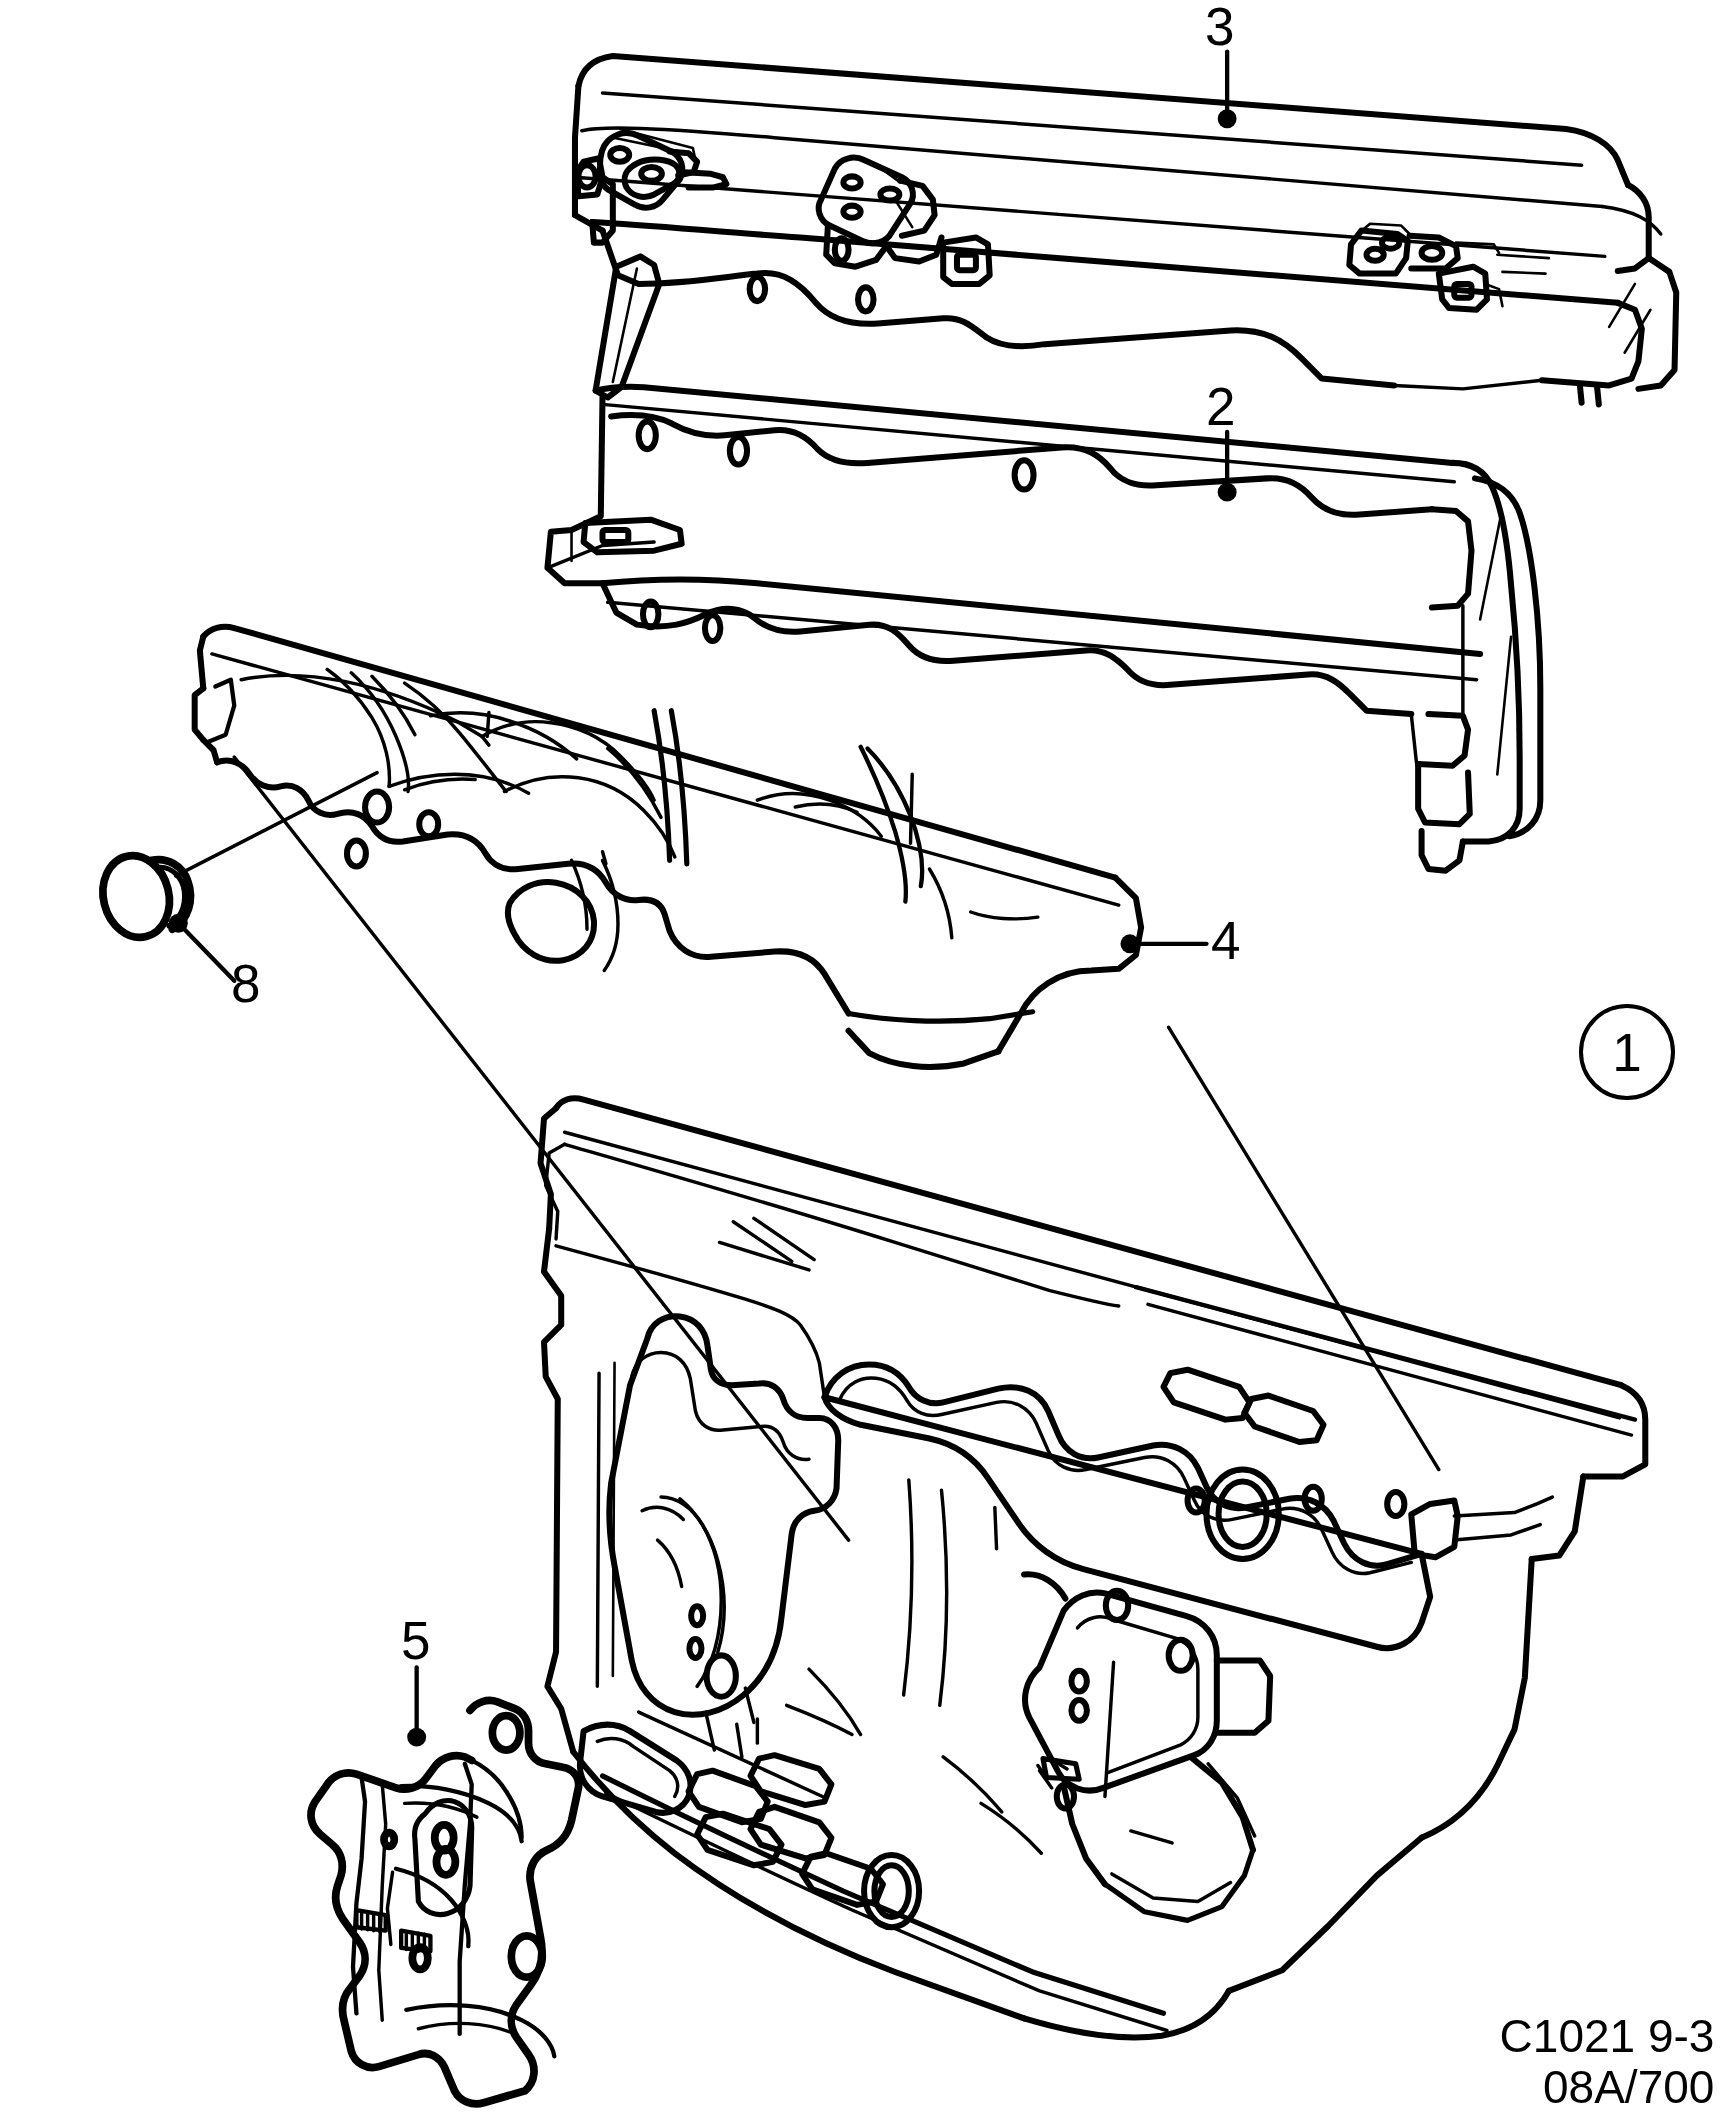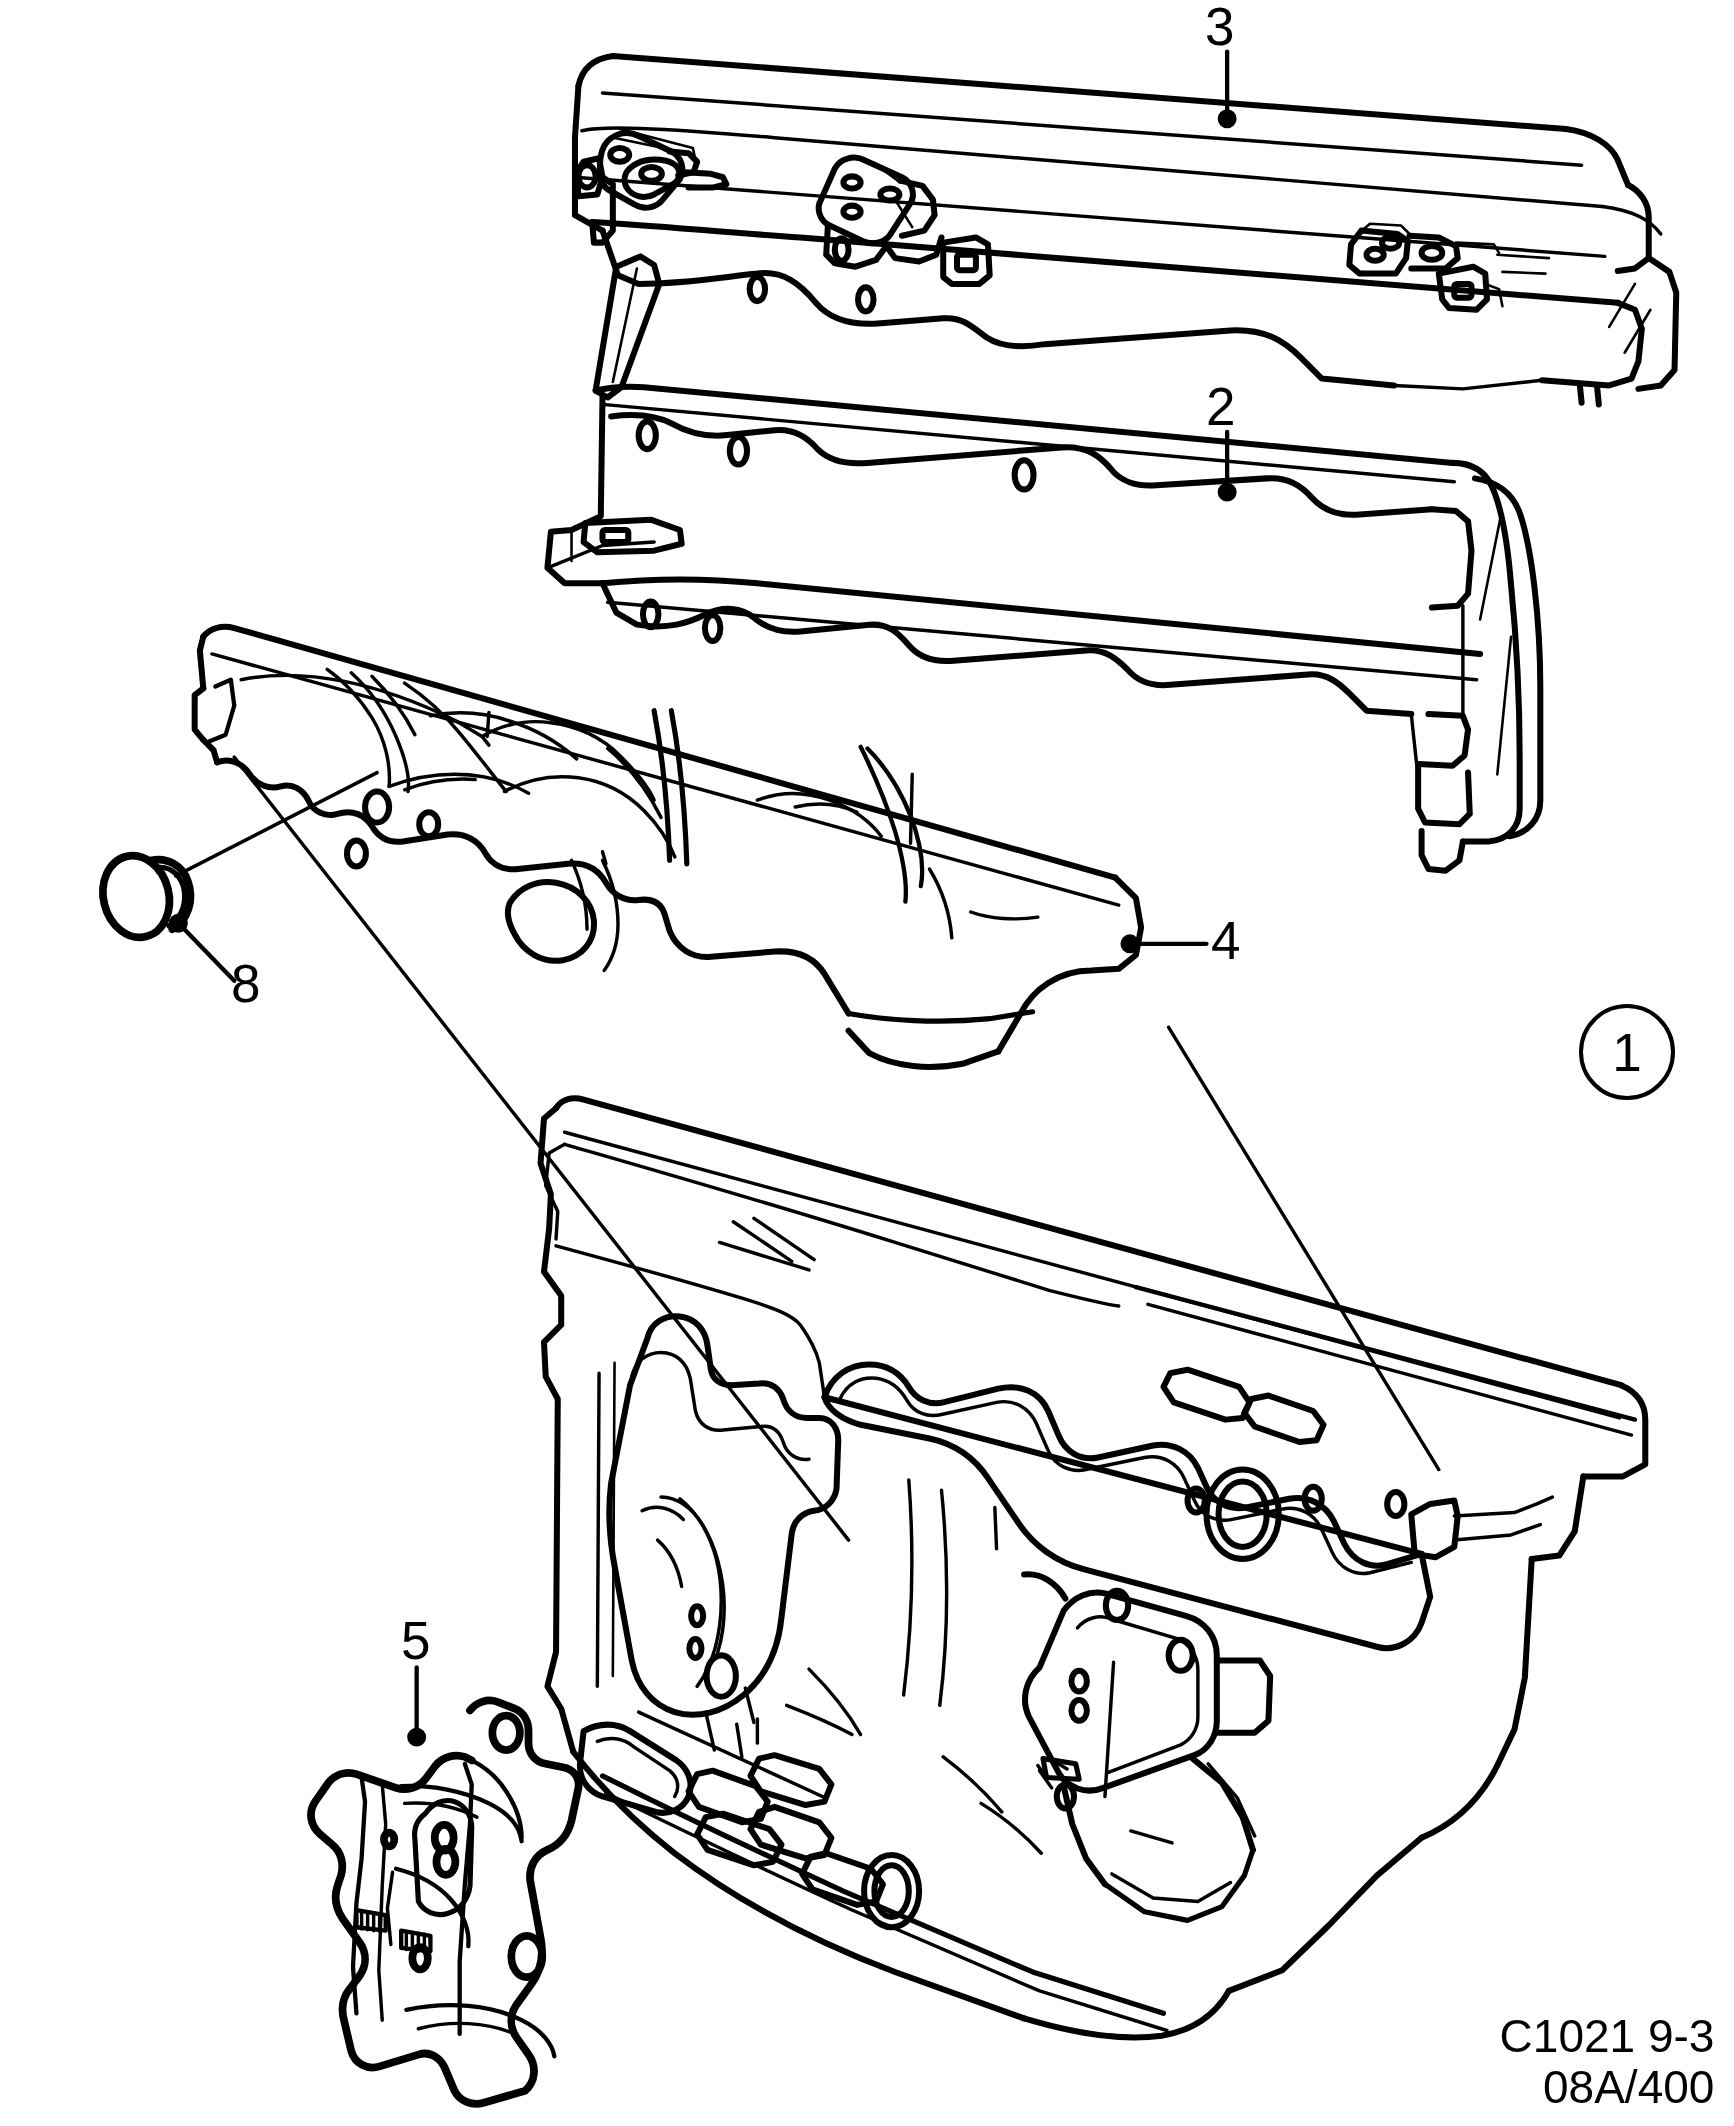--- a/index.html
+++ b/index.html
@@ -631,17 +631,17 @@
   <div class="callout-label" style="left:231px; top:957px;">8</div>
 
   <div class="callout-label" style="left:401px; top:1614px;">5</div>
 
   <div class="circle-callout" style="left:1579px; top:1004px;">
     <span>1</span>
   </div>
 
   <div class="footer-block">
     <span class="footer-line">C1021 9-3</span>
-    <span class="footer-line">08A/400</span>
+    <span class="footer-line">08A/700</span>
   </div>
 
 </div>
 
 
 </body></html>

